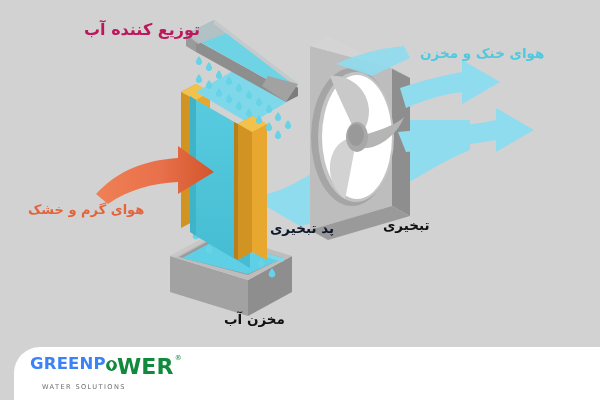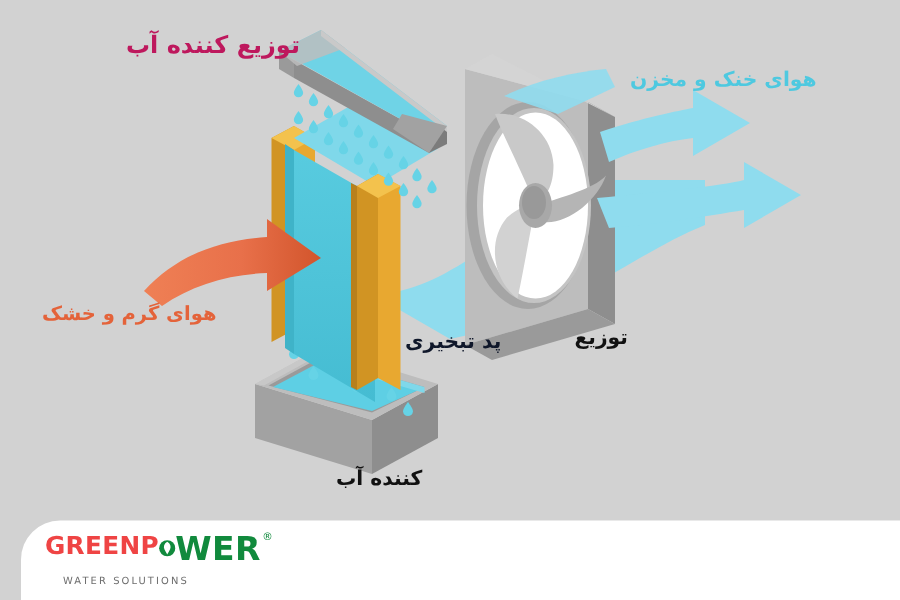--- a/index.html
+++ b/index.html
@@ -31,21 +31,21 @@
   #footer-panel{
     position:absolute;left:14px;top:347px;width:586px;height:53px;
     background:#ffffff;
     border-top-left-radius:26px;
   }
   #brand-block{position:absolute;left:16px;top:9px;}
   #brand-wordmark-row{display:flex;align-items:flex-start;}
   #brand-wordmark{
     font-family:"DejaVu Sans","Liberation Sans",sans-serif;
     font-weight:bold;font-size:16.5px;letter-spacing:0.2px;
-    color:#ef4444;line-height:1;
+    color:#3b82f6;line-height:1;
   }
   #brand-leaf-icon{
     display:inline-block;width:11px;height:13px;margin:0 0px;
     position:relative;top:1px;
   }
   #brand-registered-mark{
     font-size:7px;color:#118a3d;line-height:1;margin-left:1px;position:relative;top:-1px;
   }
   #brand-tagline{
     margin-top:5px;margin-left:12px;
@@ -207,23 +207,23 @@
 </div>
 
 <div class="lbl" id="label-water-distributor">توزیع کننده آب</div>
 
 <div class="lbl" id="label-cool-fresh-air">هوای خنک و مخزن</div>
 
 <div class="lbl" id="label-hot-dry-air">هوای گرم و خشک</div>
 
 <div class="lbl" id="label-evaporative-pad">پد تبخیری</div>
 
-<div class="lbl" id="label-blower">توزیع</div>
-
-<div class="lbl" id="label-water-tank">کننده آب</div>
+<div class="lbl" id="label-blower">تبخیری</div>
+
+<div class="lbl" id="label-water-tank">مخزن آب</div>
 
 <div id="footer-panel">
   <div id="brand-block">
     <div id="brand-wordmark-row">
       <span id="brand-wordmark">GREENP</span>
       <span id="brand-leaf-icon">
         <svg viewBox="0 0 11 13" width="11" height="13">
           <circle cx="5.5" cy="6.5" r="5.4" fill="#118a3d"></circle>
           <path d="M5.5,2.2 C7.6,3.4 8.2,5.4 7.4,7.2 C6.9,8.4 6.0,9.6 5.5,10.6
                    C5.0,9.6 4.1,8.4 3.6,7.2 C2.8,5.4 3.4,3.4 5.5,2.2 Z" fill="#ffffff"></path>

